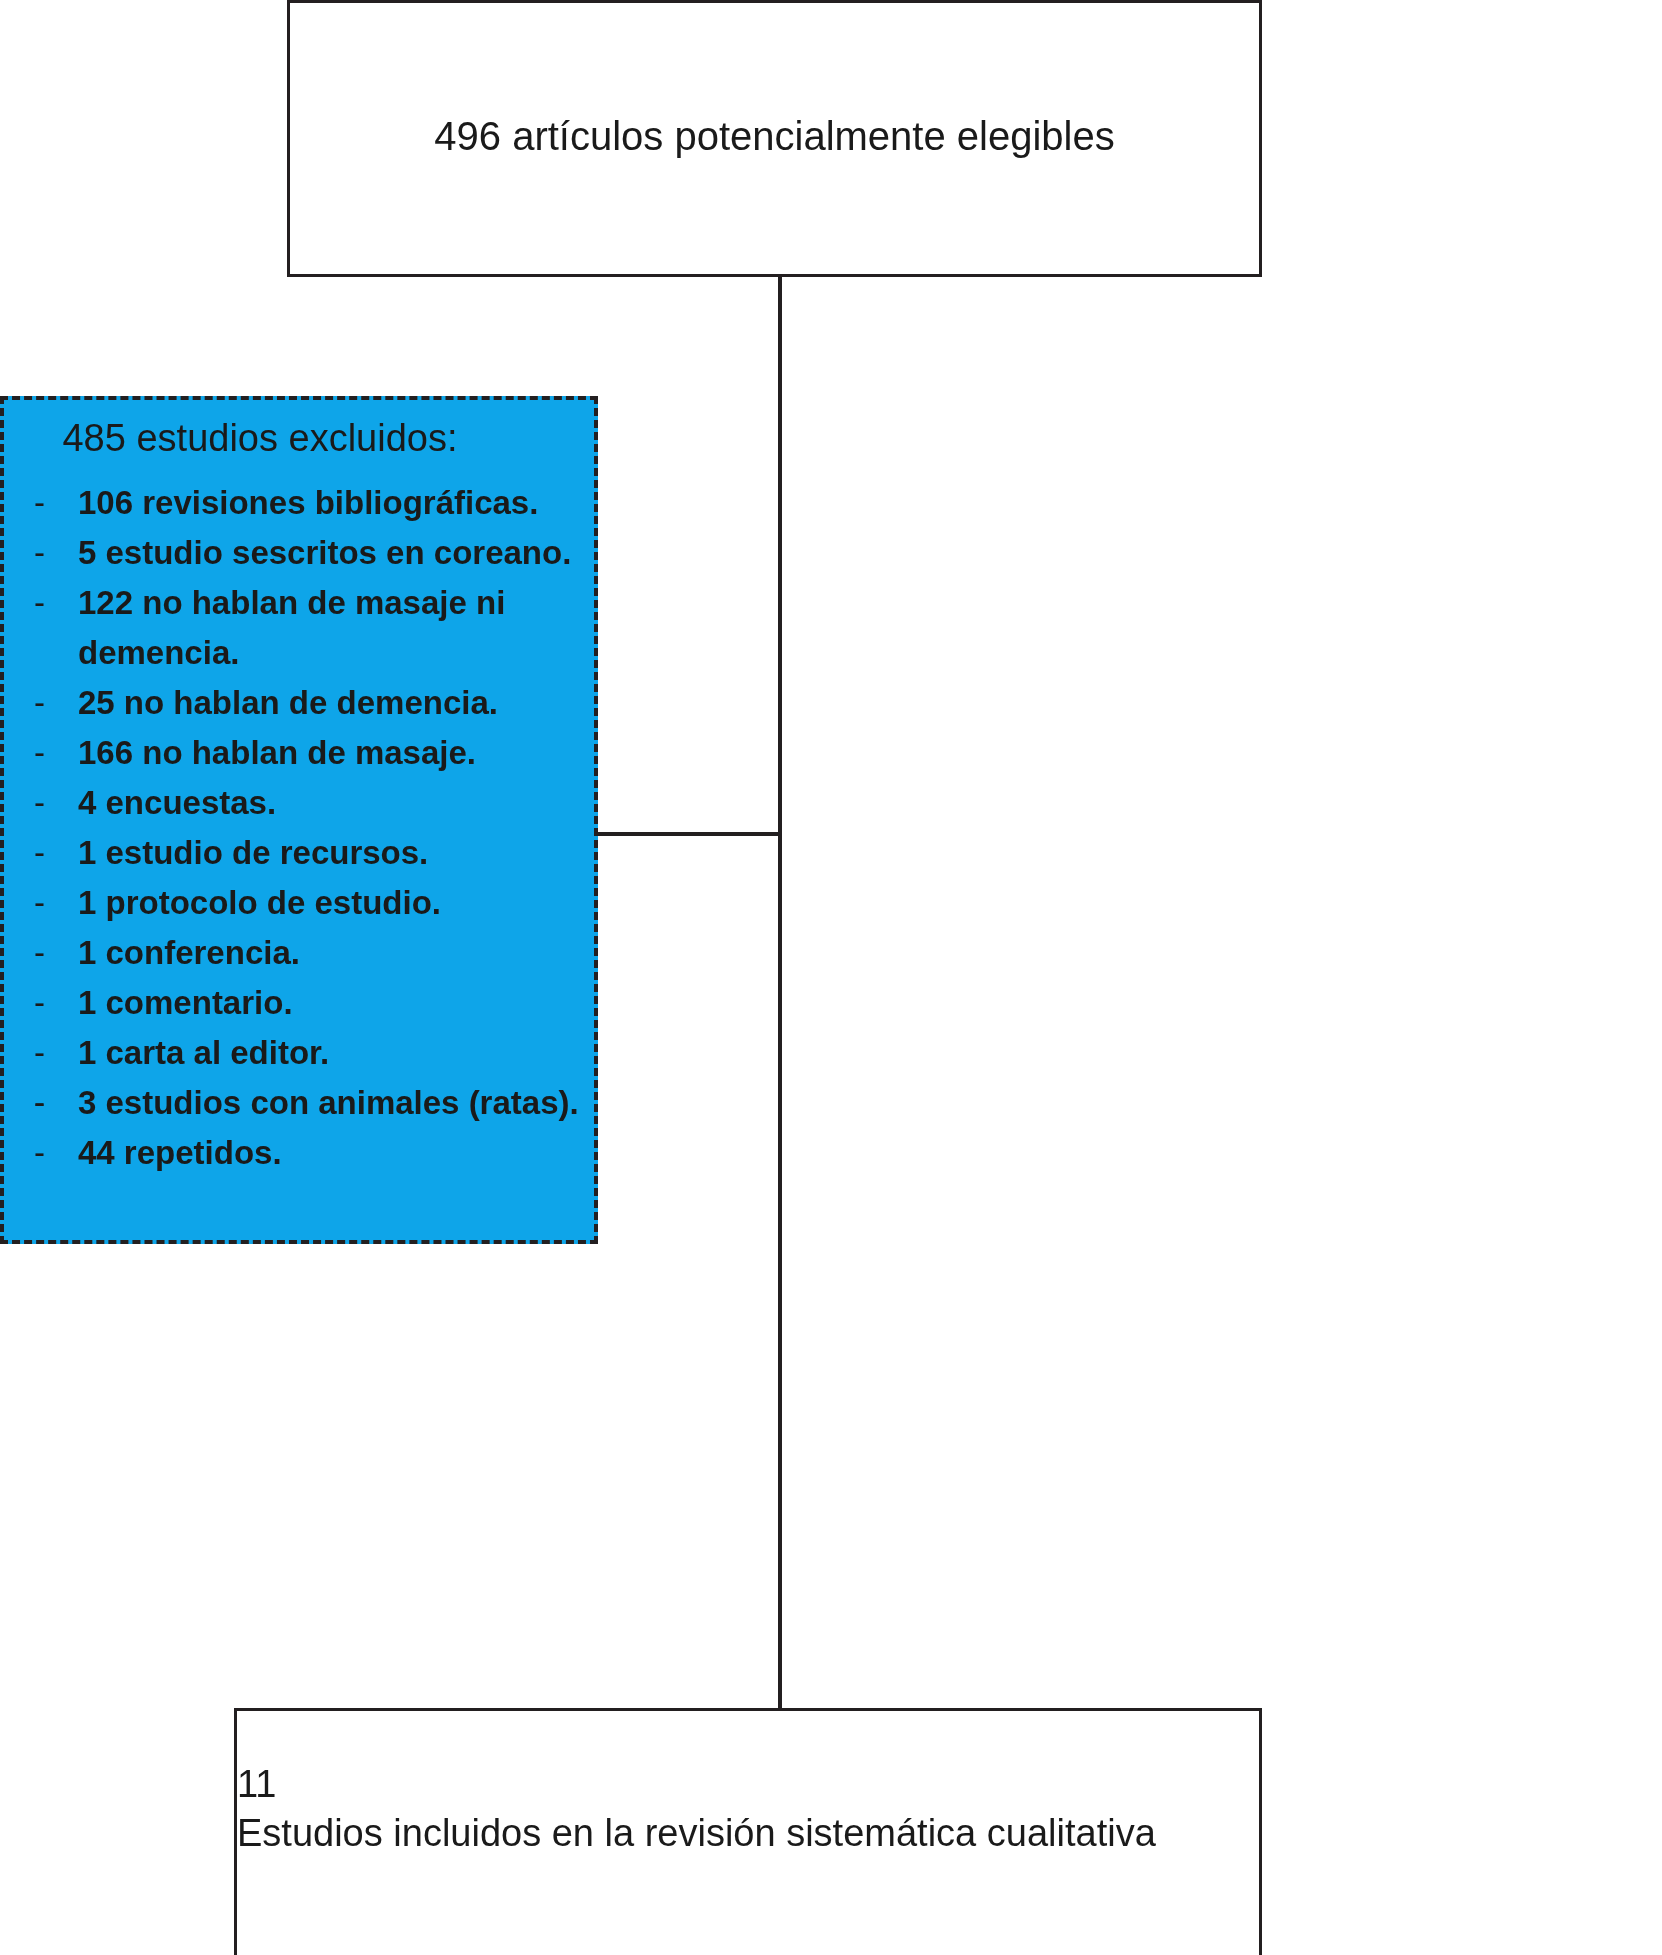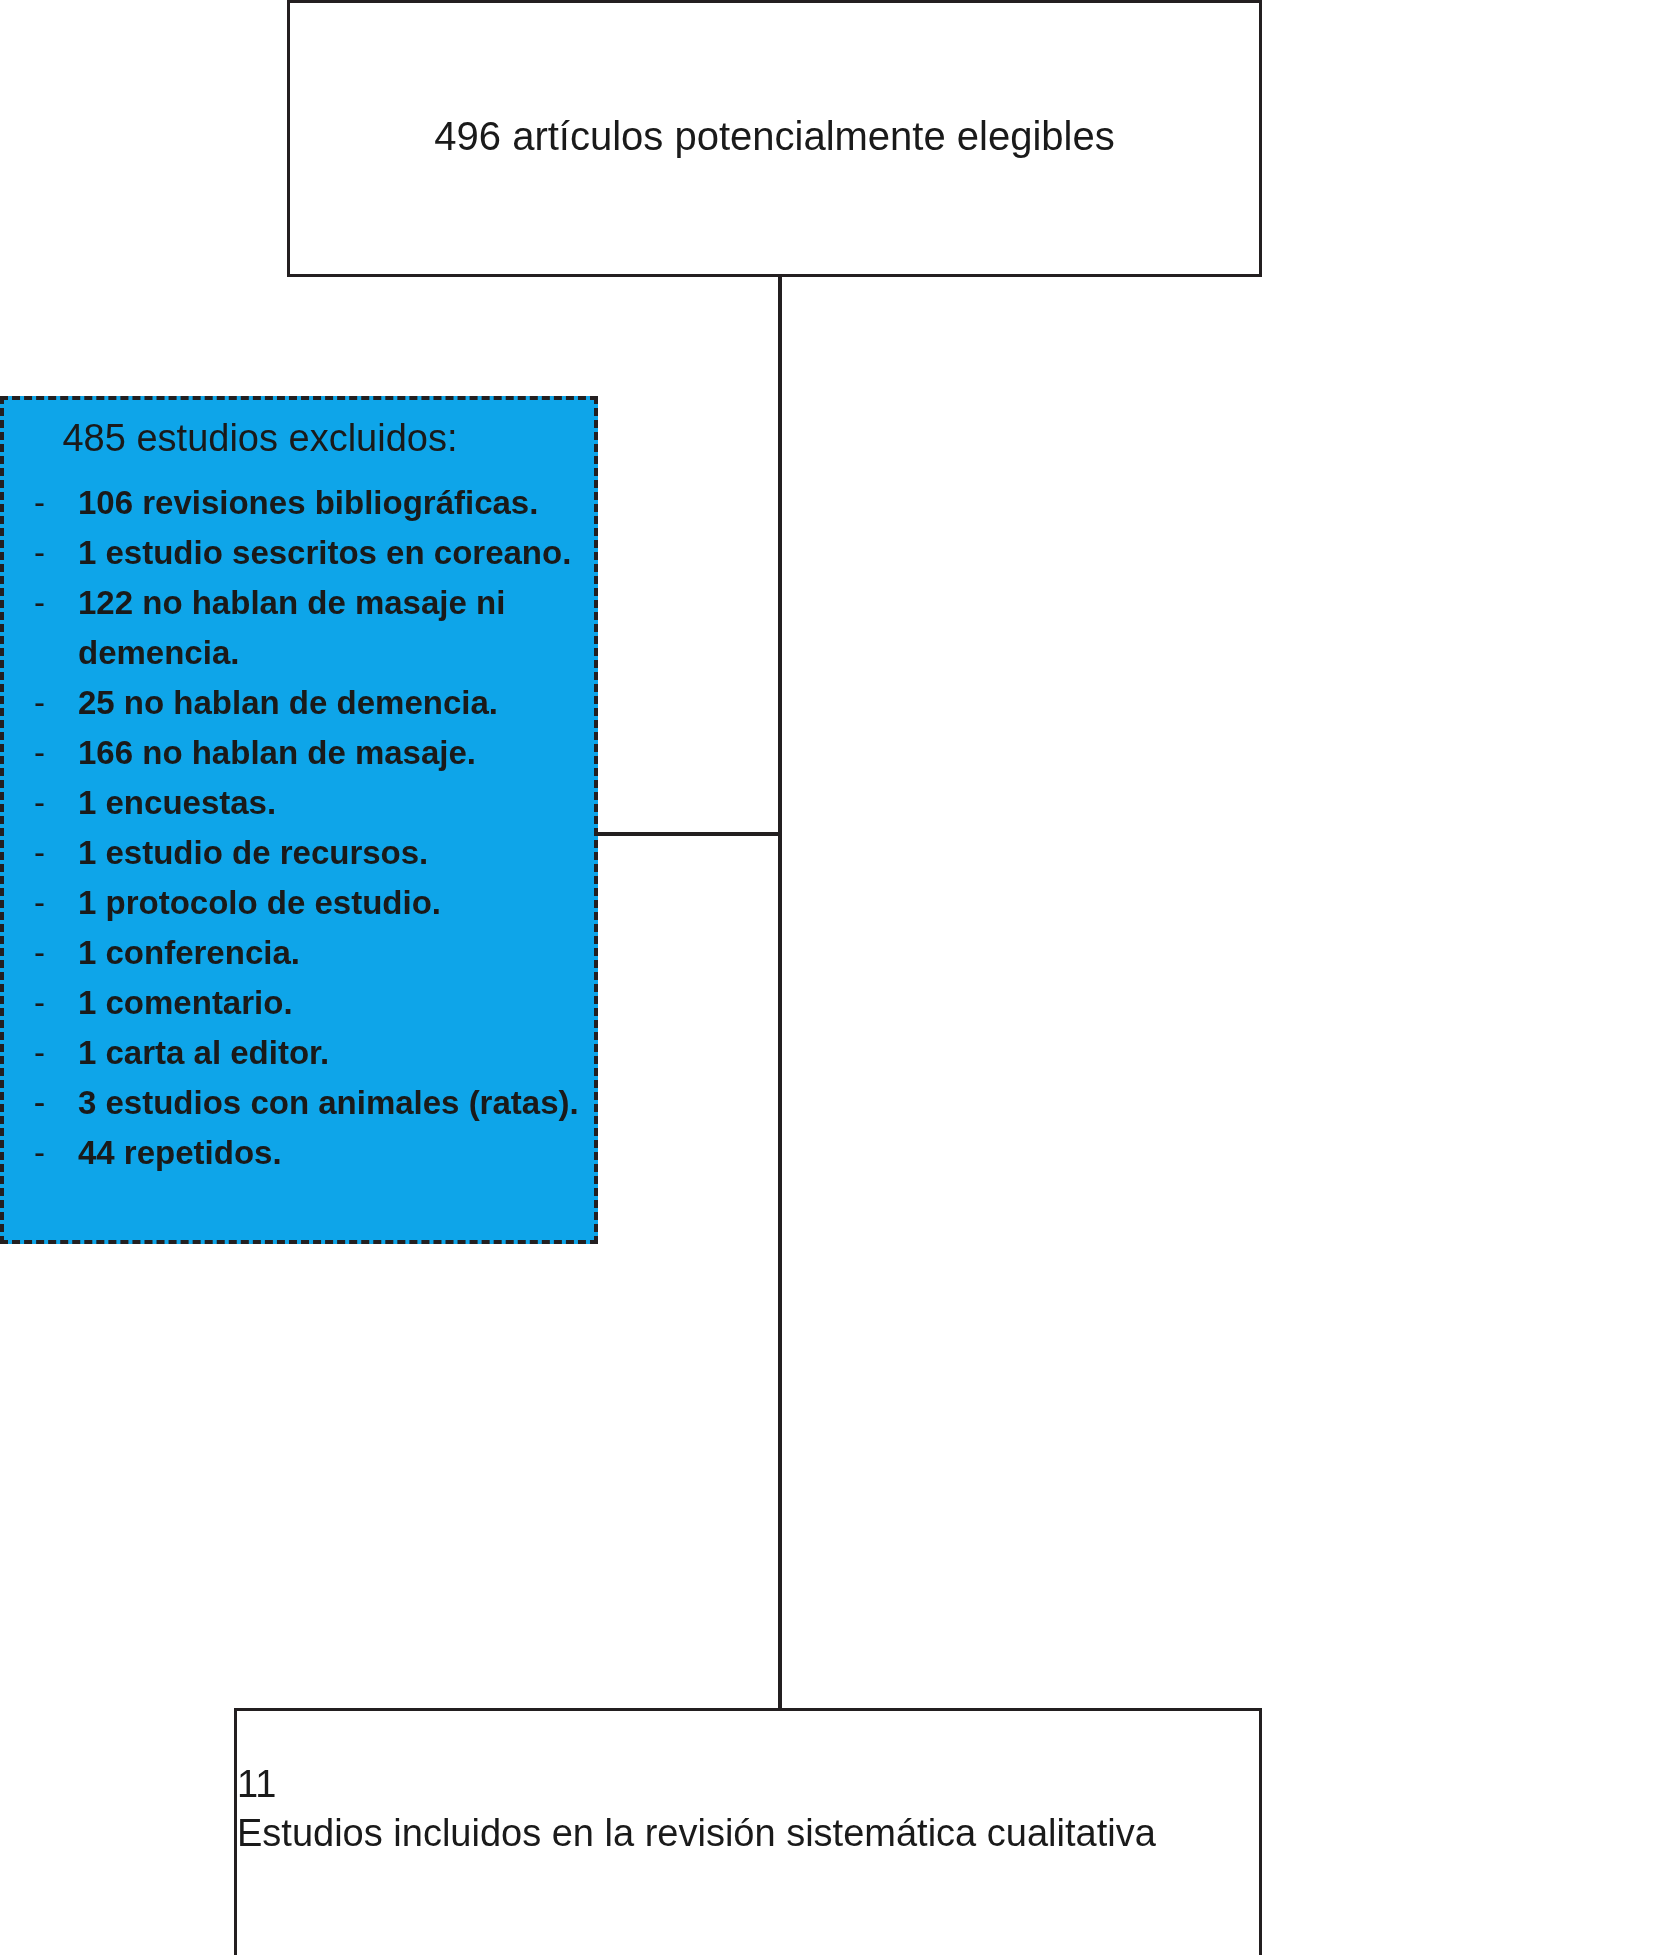--- a/index.html
+++ b/index.html
@@ -165,25 +165,25 @@
   <div class="conn conn-vert-upper"></div>
 
   <div class="conn conn-horiz"></div>
 
   <div class="conn conn-vert-lower"></div>
 
   <div class="box-excluded">
     <div class="excluded-heading">485 estudios excluidos:</div>
     <ul class="excluded-list">
       <li><span class="dash">-</span><span class="txt">106 revisiones bibliográficas.</span></li>
-      <li><span class="dash">-</span><span class="txt">1 estudio sescritos en coreano.</span></li>
+      <li><span class="dash">-</span><span class="txt">5 estudio sescritos en coreano.</span></li>
       <li><span class="dash">-</span><span class="txt">122 no hablan de masaje ni demencia.</span></li>
       <li><span class="dash">-</span><span class="txt">25 no hablan de demencia.</span></li>
       <li><span class="dash">-</span><span class="txt">166 no hablan de masaje.</span></li>
-      <li><span class="dash">-</span><span class="txt">1 encuestas.</span></li>
+      <li><span class="dash">-</span><span class="txt">4 encuestas.</span></li>
       <li><span class="dash">-</span><span class="txt">1 estudio de recursos.</span></li>
       <li><span class="dash">-</span><span class="txt">1 protocolo de estudio.</span></li>
       <li><span class="dash">-</span><span class="txt">1 conferencia.</span></li>
       <li><span class="dash">-</span><span class="txt">1 comentario.</span></li>
       <li><span class="dash">-</span><span class="txt">1 carta al editor.</span></li>
       <li><span class="dash">-</span></li>
       <li><span class="dash">-</span><span class="txt">3 estudios con animales (ratas).</span></li>
       <li><span class="dash">-</span><span class="txt">44 repetidos.</span></li>
     </ul>
   </div>

